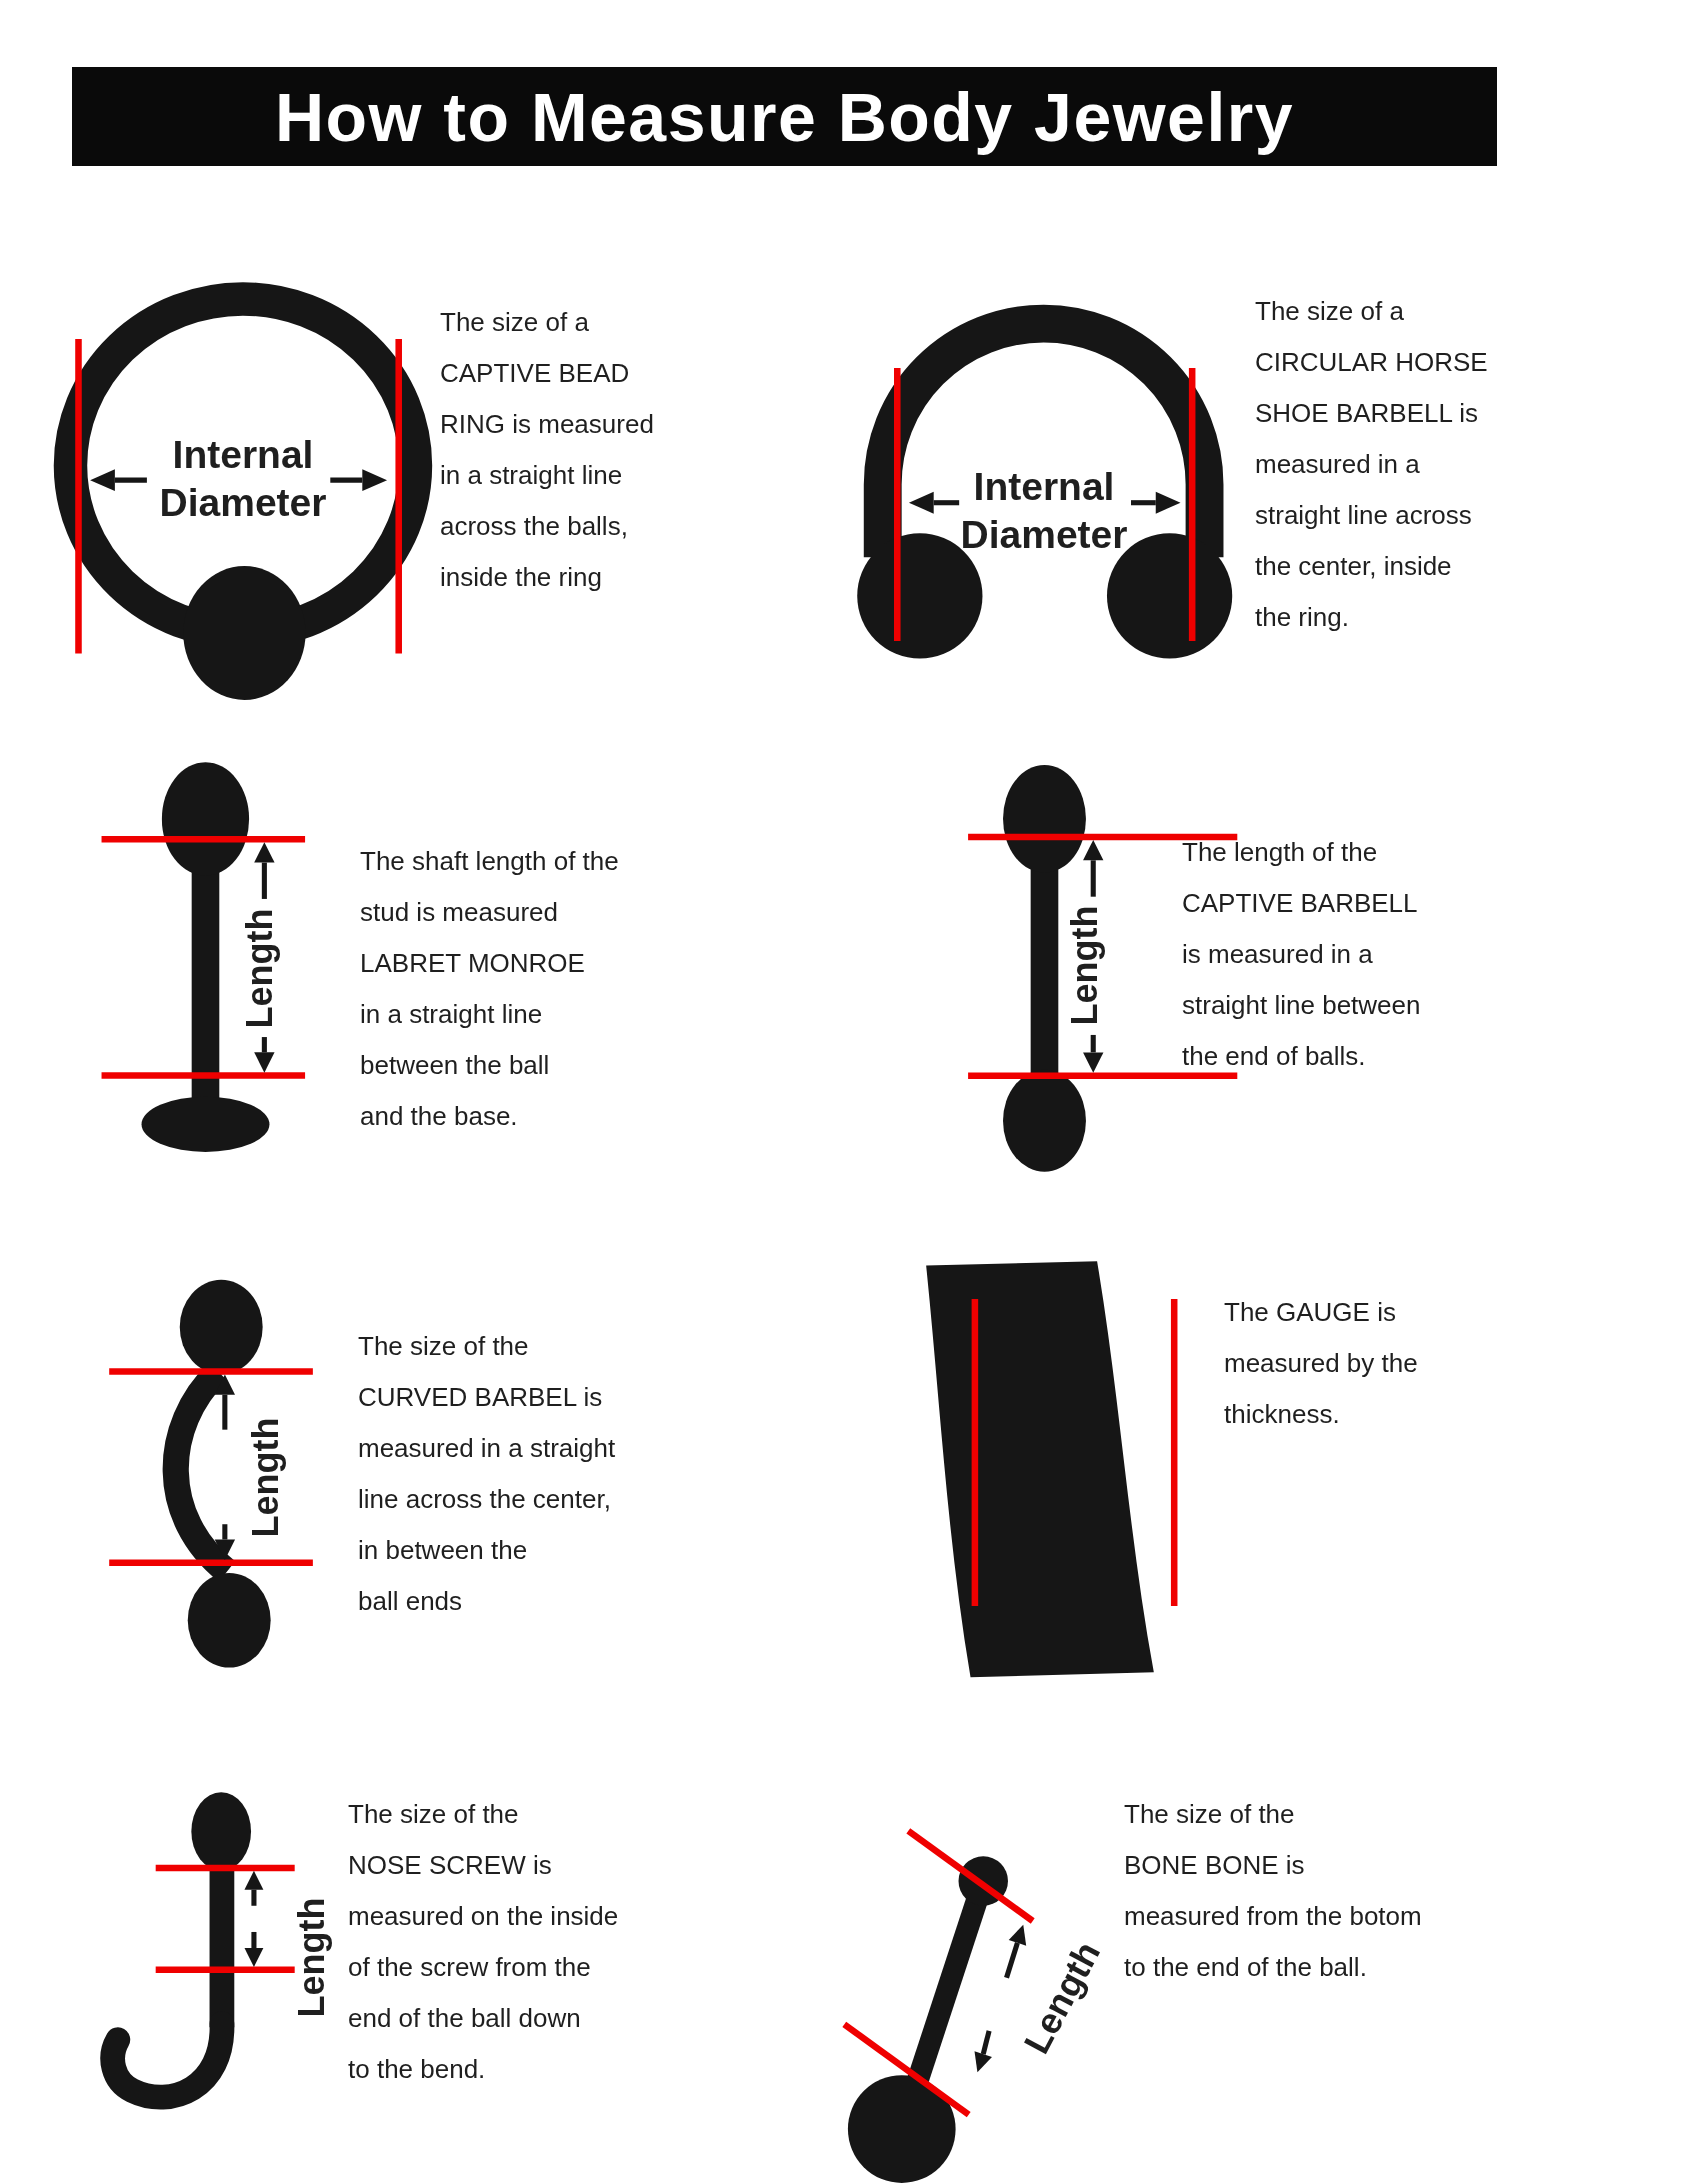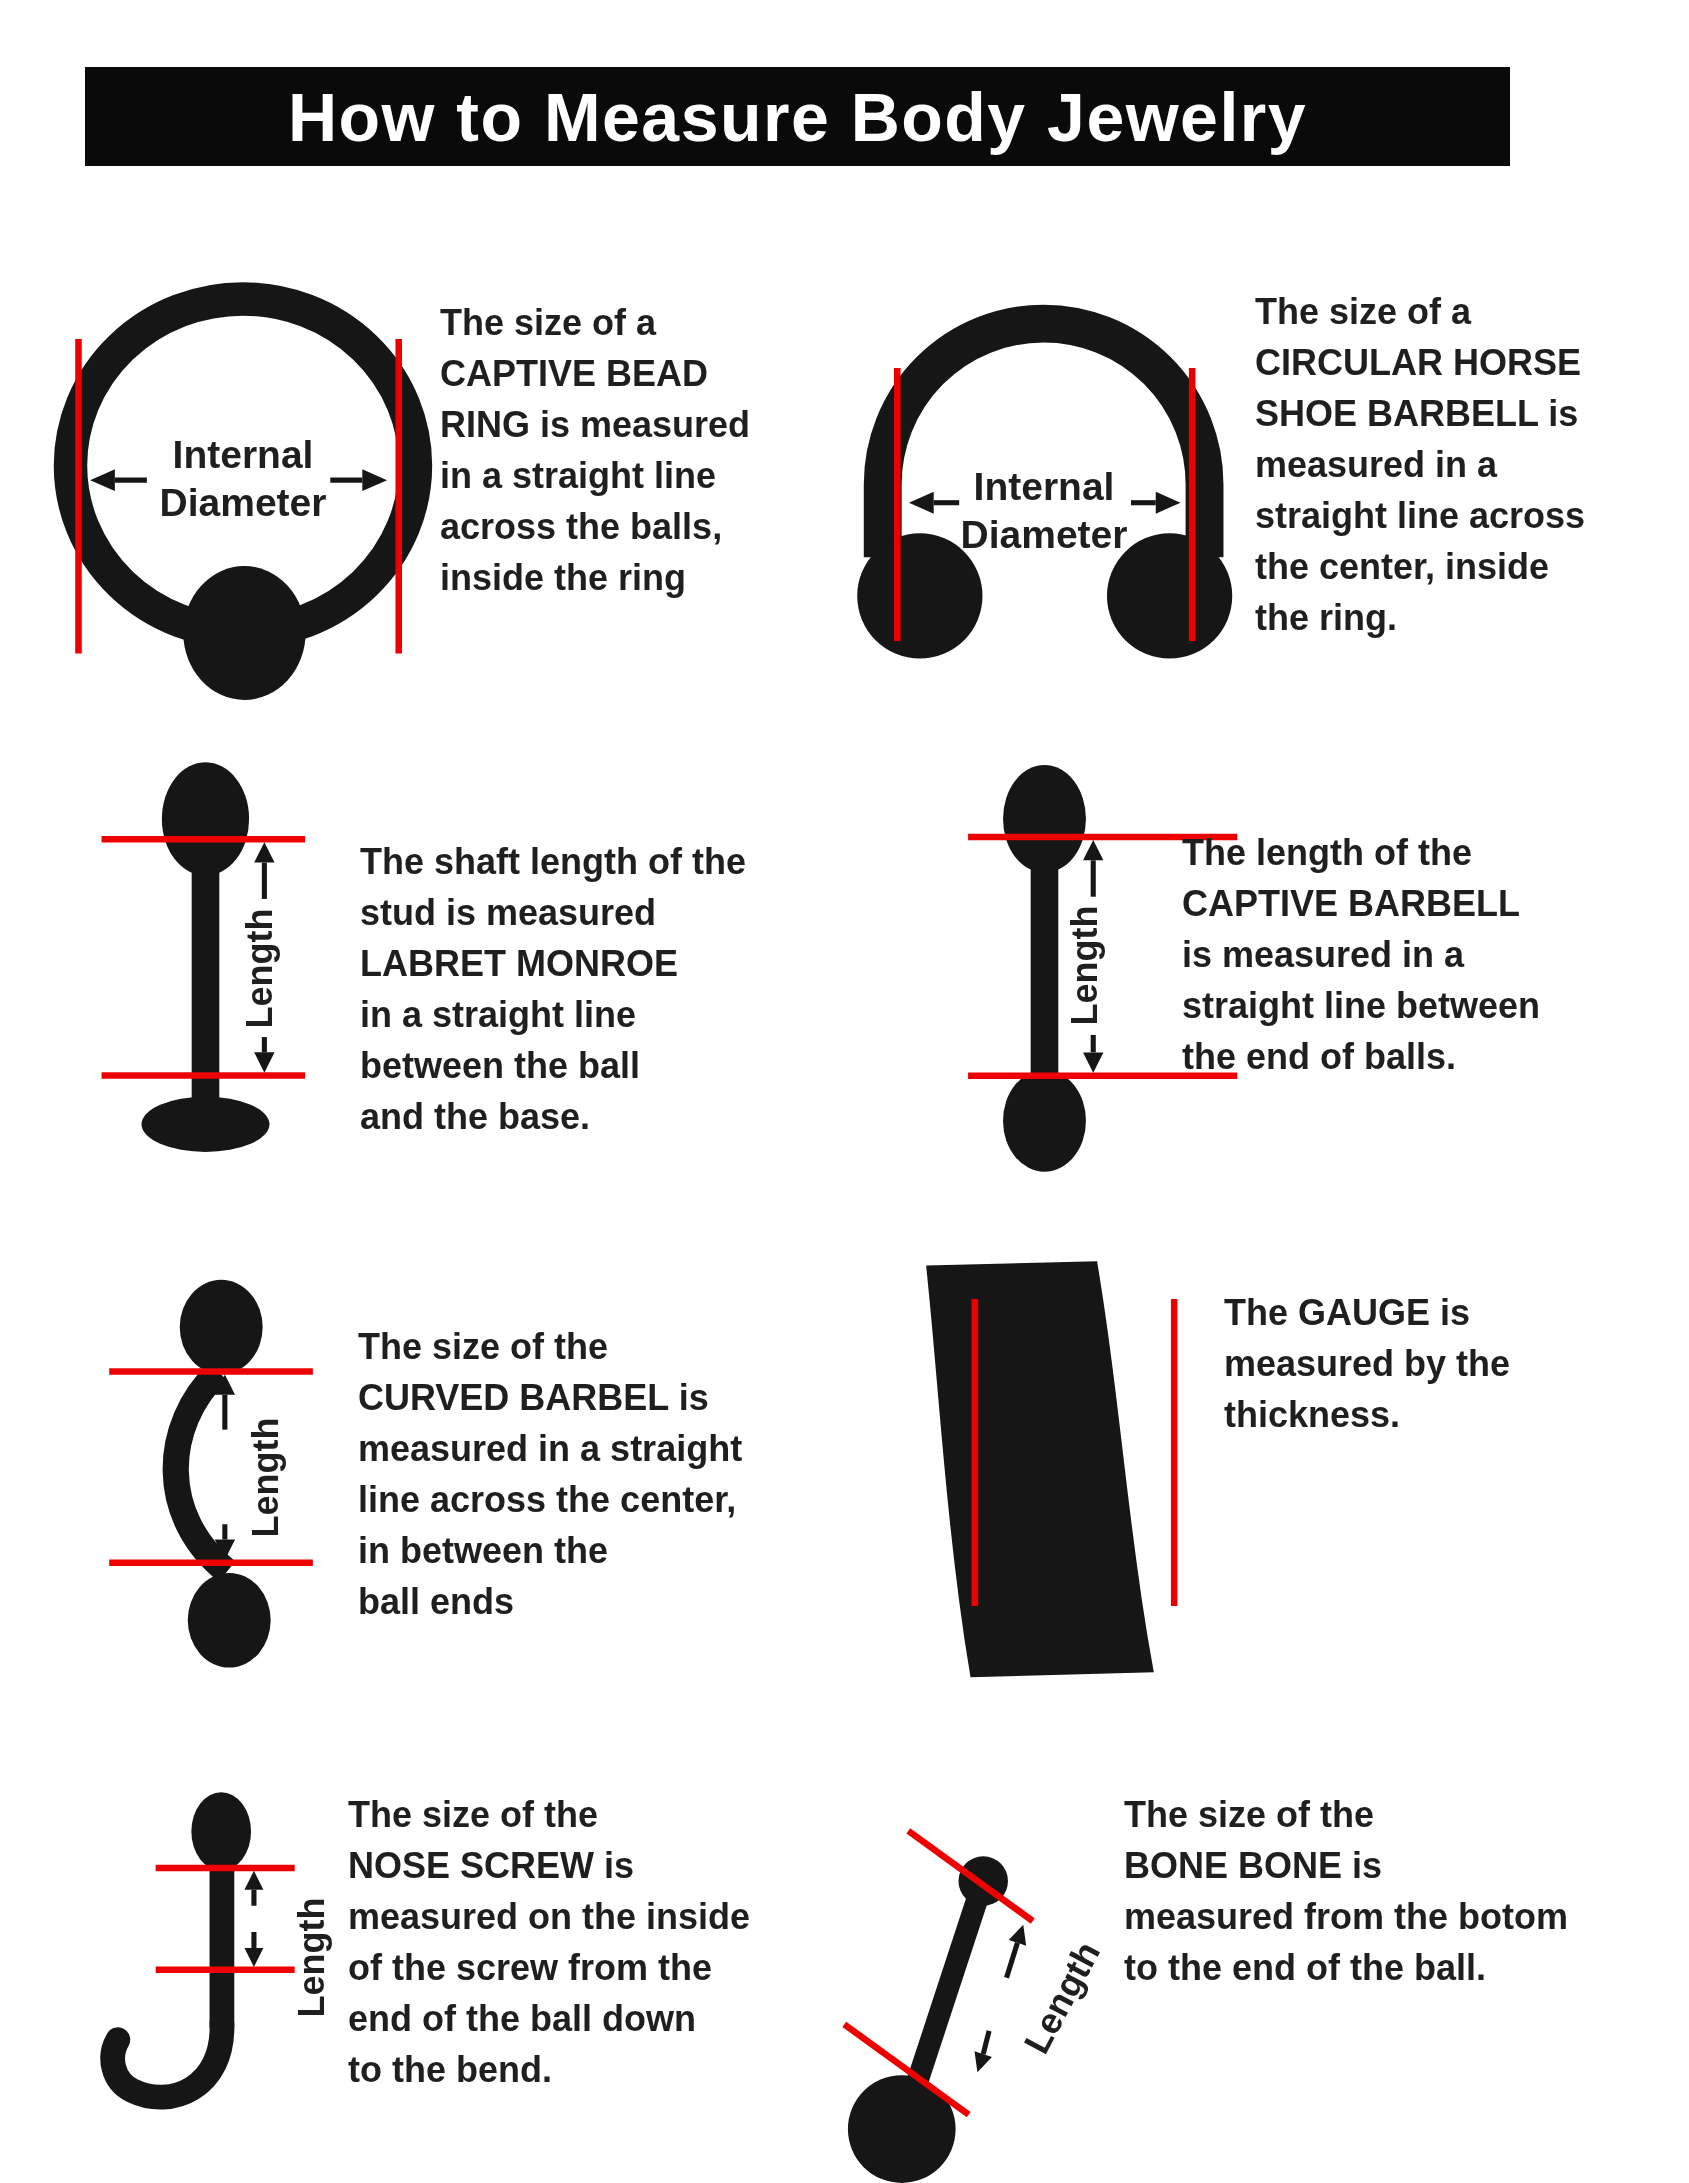--- a/index.html
+++ b/index.html
@@ -1,30 +1,30 @@
 <!DOCTYPE html>
 <html style="--red: #ef0000; --ink: #161616; --text: #1f1f1f; --bar_bg: #0a0a0a; --bar_text: #ffffff; --page_bg: #ffffff;font-size:11.6px"><head>
 <meta charset="utf-8">
 <style>
   html,body{margin:0;padding:0;background:#fff;}
   .page{
     position:relative;width:1690px;height:2183px;background:var(--page_bg,#fff);
     font-family:"Liberation Sans",sans-serif;overflow:hidden;
   }
   .title-bar{
-    position:absolute;left:85px;top:67px;width:1425px;height:99px;
+    position:absolute;left:72px;top:67px;width:1425px;height:99px;
     background:var(--bar_bg,#0a0a0a);display:flex;align-items:center;justify-content:center;
   }
   .title-bar h1{
     margin:0;color:var(--bar_text,#fff);font-size:68px;font-weight:bold;letter-spacing:1.5px;white-space:nowrap;
   }
   .diagram{position:absolute;}
   .para{
-    position:absolute;color:var(--text,#1f1f1f);font-size:36px;line-height:51px;
-    font-weight:bold;white-space:nowrap;
+    position:absolute;color:var(--text,#1f1f1f);font-size:26px;line-height:51px;
+    font-weight:normal;white-space:nowrap;
   }
   .id-label{
     position:absolute;width:204px;text-align:center;color:var(--text,#1f1f1f);
     font-size:39px;line-height:48px;font-weight:bold;
   }
   .id-label span{display:block;}
   .v-label{
     position:absolute;width:160px;height:41px;line-height:41px;text-align:center;
     color:var(--text,#1f1f1f);font-size:36px;font-weight:bold;transform:rotate(-90deg);
   }

